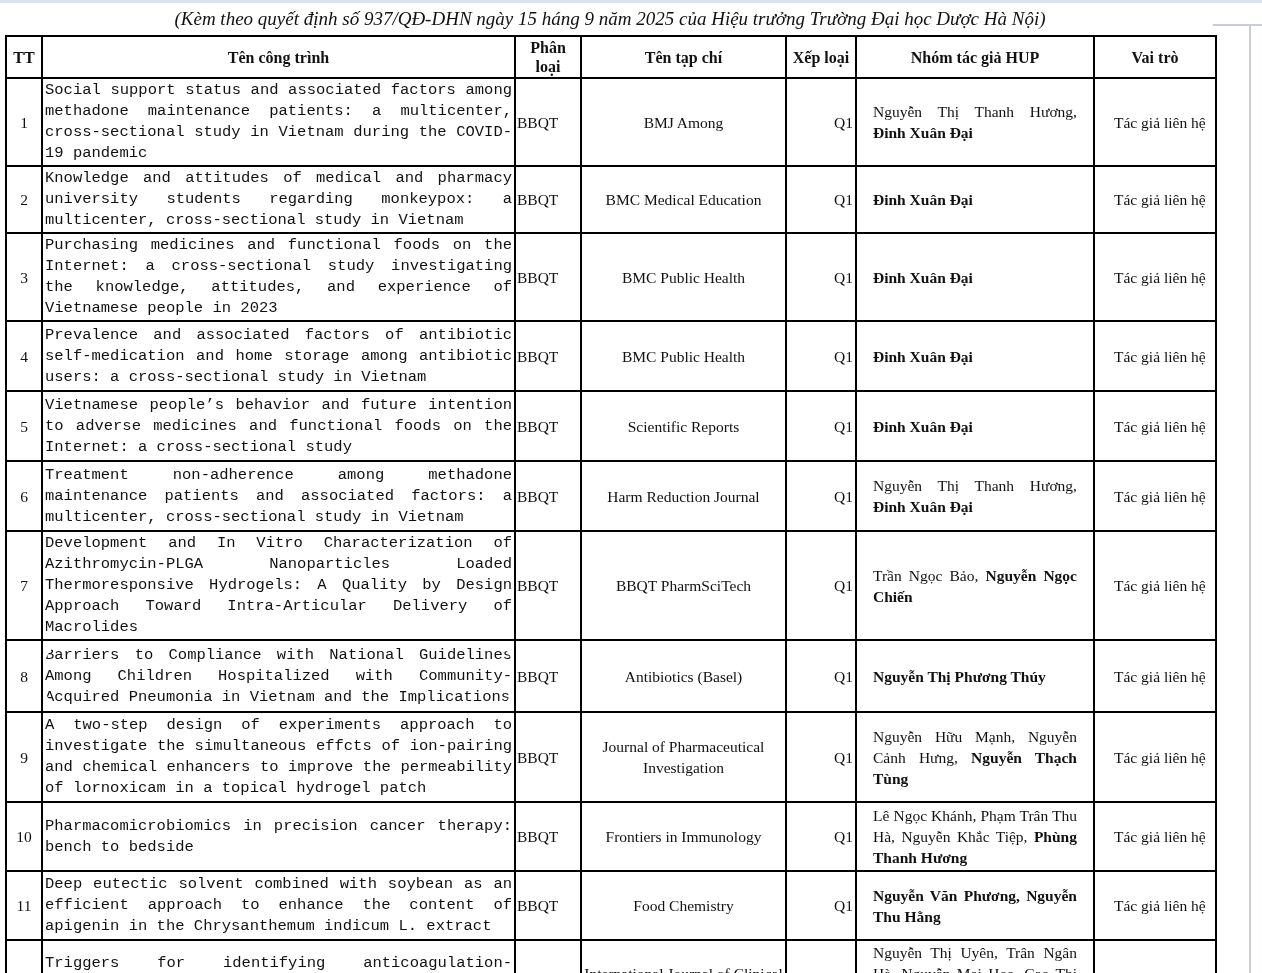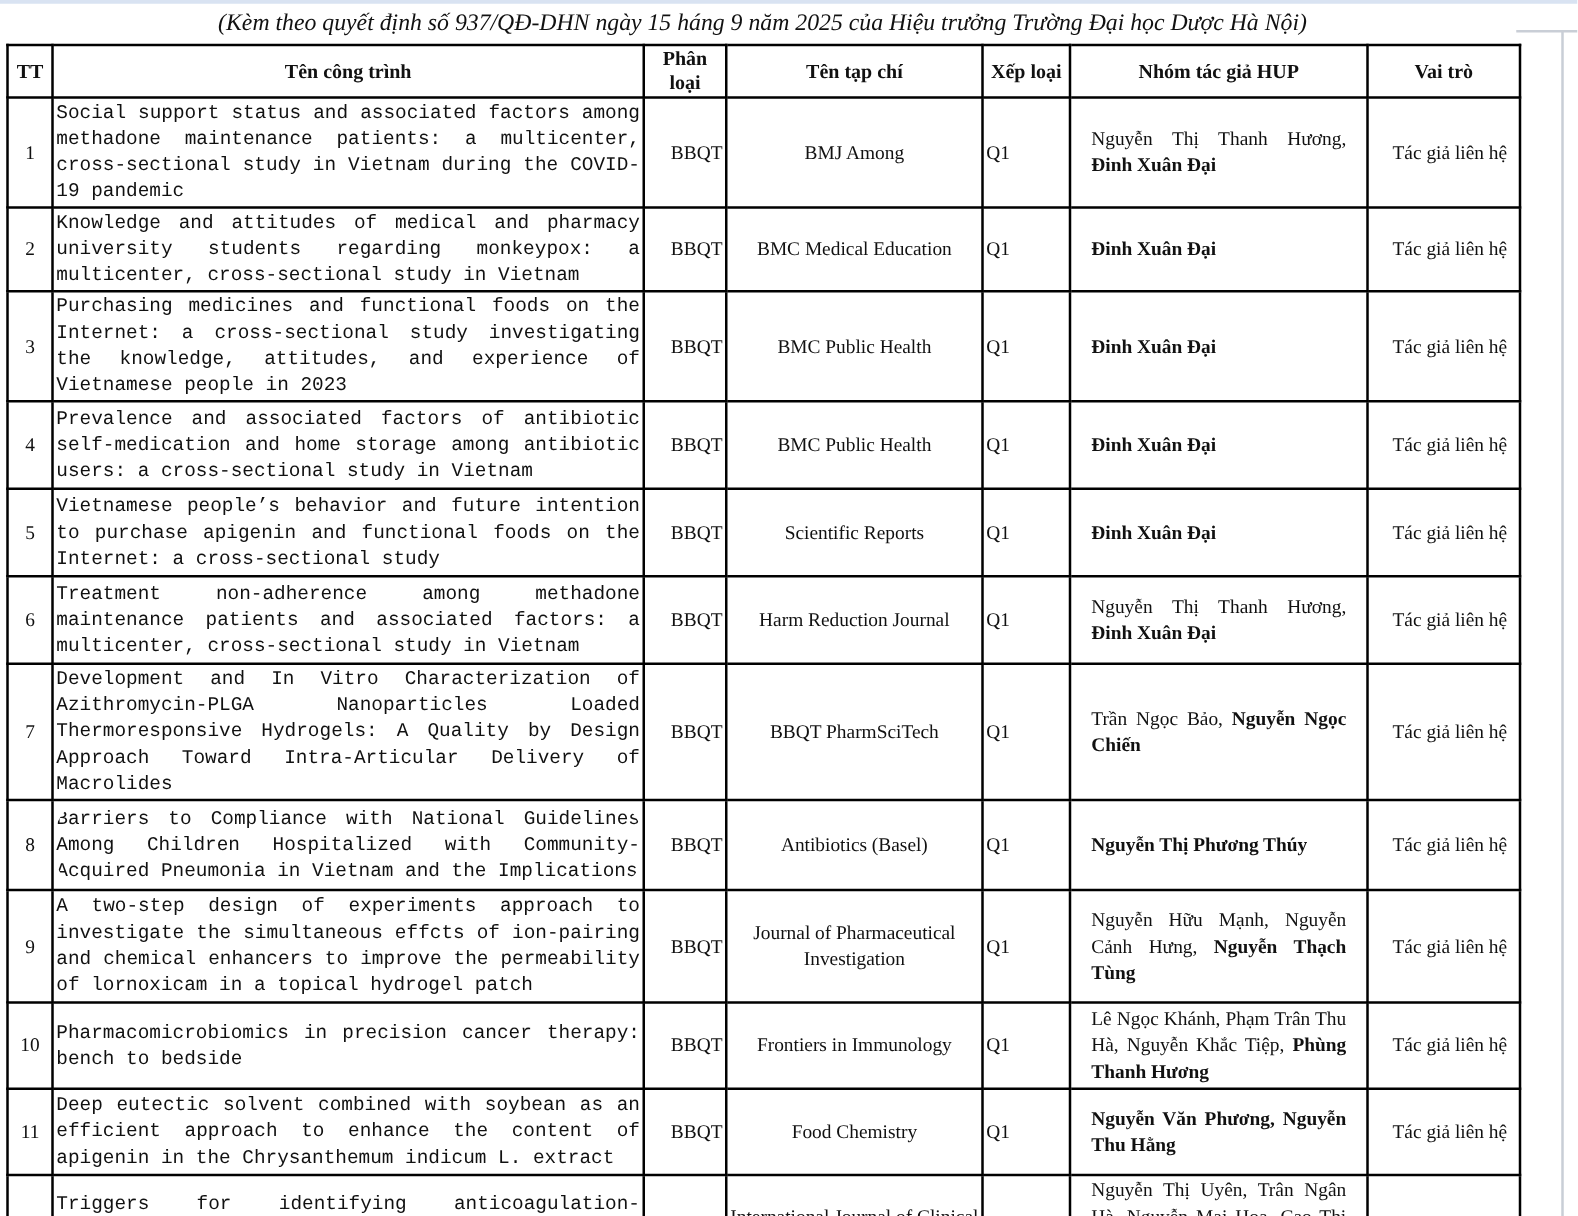--- a/index.html
+++ b/index.html
@@ -67,23 +67,23 @@
   .award-table thead th {
     font-weight: bold;
     text-align: center;
     font-size: 16px;
     height: 38px;
     padding: 1px 3px;
     line-height: 19px;
   }
   td.c-tt     { text-align: center; }
   td.c-title  { text-align: justify; text-align-last: left; padding: 1px 2px; font-family: Liberation Mono, monospace; }
-  td.c-cat    { text-align: right; padding-left: 1px; }
+  td.c-cat    { text-align: left; padding-left: 1px; }
   td.c-journal{ text-align: center; }
-  td.c-rank   { text-align: left; }
+  td.c-rank   { text-align: right; }
   td.c-authors{ text-align: justify; text-align-last: left; padding: 1px 16px; }
   td.c-role   { text-align: left; padding-left: 19px; }
   td.c-authors b { font-weight: bold; }
 
   
   tbody tr:nth-child(1)  td { height: 66px; }
   tbody tr:nth-child(2)  td { height: 63px; }
   tbody tr:nth-child(3)  td { height: 62px; }
   tbody tr:nth-child(4)  td { height: 66px; }
   tbody tr:nth-child(5)  td { height: 66px; }
@@ -158,21 +158,21 @@
           <td class="c-tt">4</td>
           <td class="c-title">Prevalence and associated factors of antibiotic self-medication and home storage among antibiotic users: a cross-sectional study in Vietnam</td>
           <td class="c-cat">BBQT</td>
           <td class="c-journal">BMC Public Health</td>
           <td class="c-rank">Q1</td>
           <td class="c-authors"><b>Đinh Xuân Đại</b></td>
           <td class="c-role">Tác giả liên hệ</td>
         </tr>
         <tr>
           <td class="c-tt">5</td>
-          <td class="c-title">Vietnamese people’s behavior and future intention to purchase apigenin and functional foods on the Internet: a cross-sectional study</td>
+          <td class="c-title">Vietnamese people’s behavior and future intention to adverse medicines and functional foods on the Internet: a cross-sectional study</td>
           <td class="c-cat">BBQT</td>
           <td class="c-journal">Scientific Reports</td>
           <td class="c-rank">Q1</td>
           <td class="c-authors"><b>Đinh Xuân Đại</b></td>
           <td class="c-role">Tác giả liên hệ</td>
         </tr>
         <tr>
           <td class="c-tt">6</td>
           <td class="c-title">Treatment non-adherence among methadone maintenance patients and associated factors: a multicenter, cross-sectional study in Vietnam</td>
           <td class="c-cat">BBQT</td>

